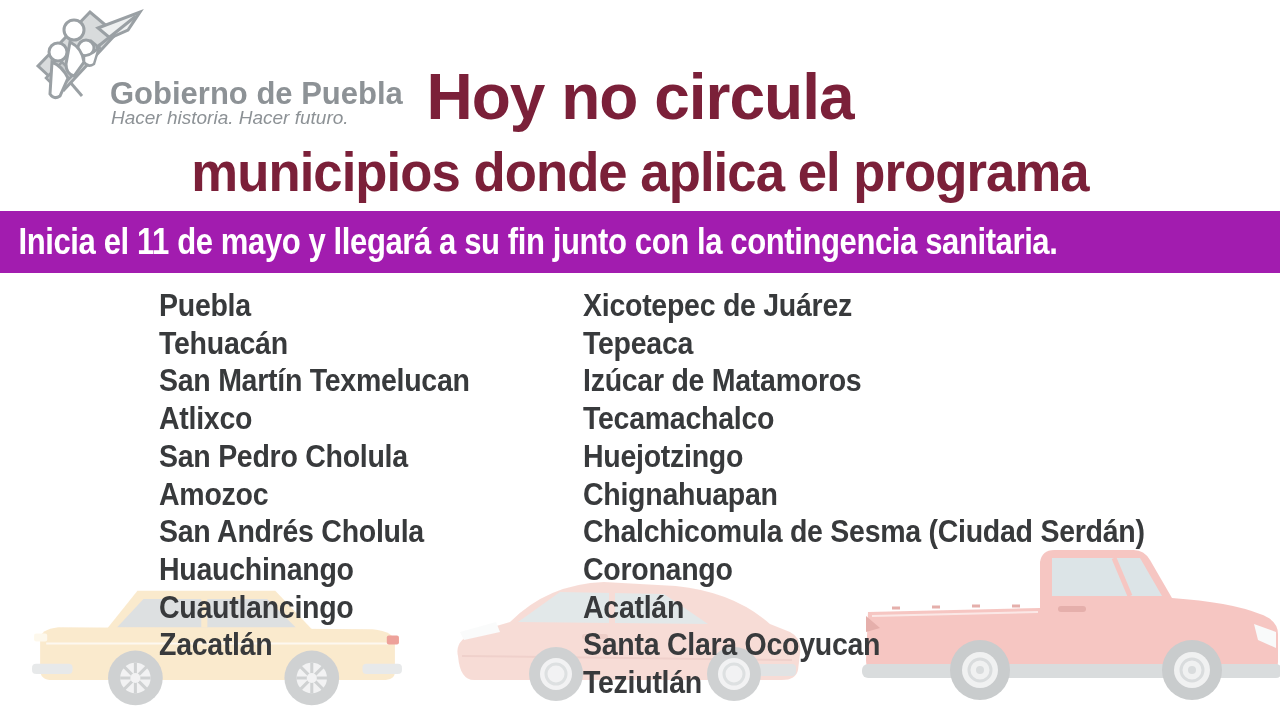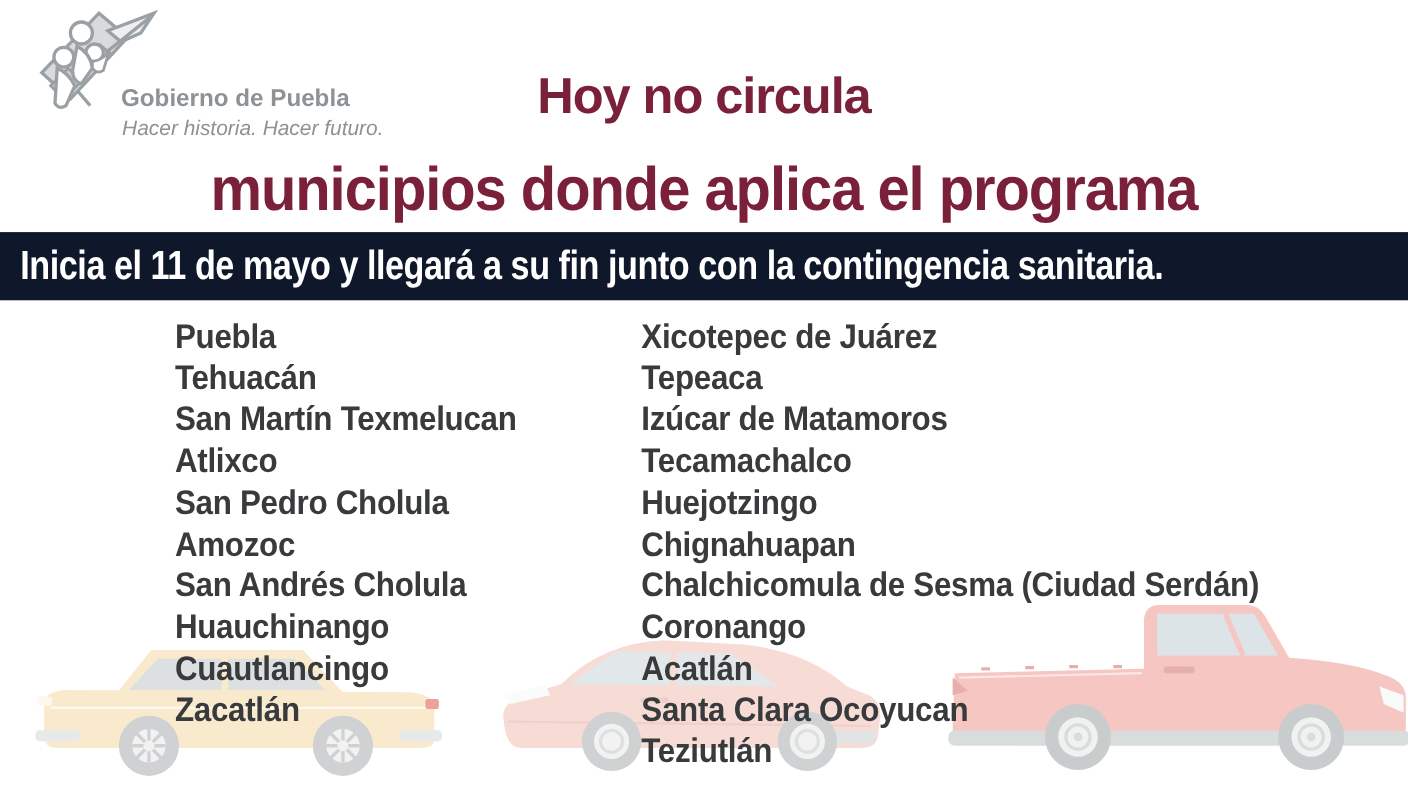--- a/index.html
+++ b/index.html
@@ -11,47 +11,47 @@
     background: #ffffff;
     overflow: hidden;
     font-family: "Liberation Sans", sans-serif;
   }
 
   
   .logo-block { position: absolute; left: 0; top: 0; width: 380px; height: 140px; }
   .logo-mark { position: absolute; left: 24px; top: 4px; width: 124px; height: 102px; }
   .logo-title {
     position: absolute; left: 110px; top: 76px;
-    font-size: 22px; font-weight: bold; color: #8d9296; letter-spacing: 0px;
+    font-size: 31px; font-weight: bold; color: #8d9296; letter-spacing: 0px;
     white-space: nowrap;
   }
   .logo-tagline {
     position: absolute; left: 111px; top: 107px;
     font-size: 19px; font-style: italic; color: #8d9296;
     white-space: nowrap;
   }
 
   
   .title-wrap { position: absolute; left: 0; top: 0; width: 1280px; text-align: center; z-index: 3; }
   .main-title {
     position: absolute; left: 0; width: 1280px; top: 60px;
-    font-size: 46px; font-weight: bold; color: #7b2039; letter-spacing: -1px;
+    font-size: 64px; font-weight: bold; color: #7b2039; letter-spacing: -1px;
     white-space: nowrap;
   }
   .sub-title {
     position: absolute; left: 0; width: 1280px; top: 139px;
     font-size: 56px; font-weight: bold; color: #7b2039; letter-spacing: -1px;
     transform: scaleX(0.94); transform-origin: center;
     white-space: nowrap;
   }
 
   
   .banner {
     position: absolute; left: 0; top: 211px; width: 1280px; height: 62px;
-    background: #0f172a; z-index: 3;
+    background: #a21caf; z-index: 3;
     display: flex; align-items: center;
   }
   .banner-text {
     padding-left: 22px;
     font-size: 37px; font-weight: bold; color: #ffffff; letter-spacing: -0.5px;
     transform: scaleX(0.84); transform-origin: left center;
     white-space: nowrap;
   }
 
   

